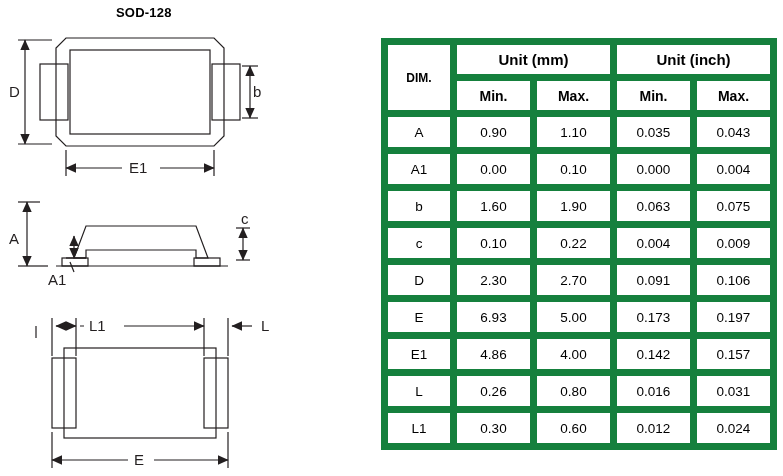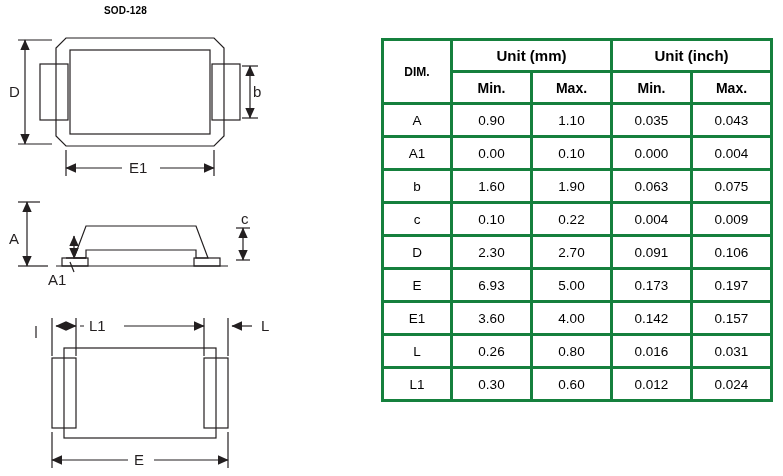--- a/index.html
+++ b/index.html
@@ -17,23 +17,23 @@
   }
   .page {
     position: relative;
     width: 783px;
     height: 476px;
   }
 
   
   .pkg-title {
     position: absolute;
-    left: 104px;
+    left: 116px;
     top: 5px;
-    font-size: 10px;
+    font-size: 13px;
     font-weight: bold;
     letter-spacing: 0.2px;
   }
 
   
   .drawing {
     position: absolute;
     left: 0;
     top: 0;
     width: 380px;
@@ -47,21 +47,21 @@
     left: 381px;
     top: 38px;
     width: 390px;
   }
   table.dimtable {
     border-collapse: collapse;
     width: 389px;
     table-layout: fixed;
   }
   table.dimtable td, table.dimtable th {
-    border: 3px solid #15803d;
+    border: 7px solid #15803d;
     text-align: center;
     font-size: 13.5px;
     color: #000;
     font-weight: normal;
     padding: 0;
     height: 30px;
     vertical-align: middle;
   }
   table.dimtable th.unit-head {
     font-size: 15px;
@@ -241,21 +241,21 @@
         </tr>
         <tr>
           <td class="dimname">E</td>
           <td>6.93</td>
           <td>5.00</td>
           <td>0.173</td>
           <td>0.197</td>
         </tr>
         <tr>
           <td class="dimname">E1</td>
-          <td>3.60</td>
+          <td>4.86</td>
           <td>4.00</td>
           <td>0.142</td>
           <td>0.157</td>
         </tr>
         <tr>
           <td class="dimname">L</td>
           <td>0.26</td>
           <td>0.80</td>
           <td>0.016</td>
           <td>0.031</td>

